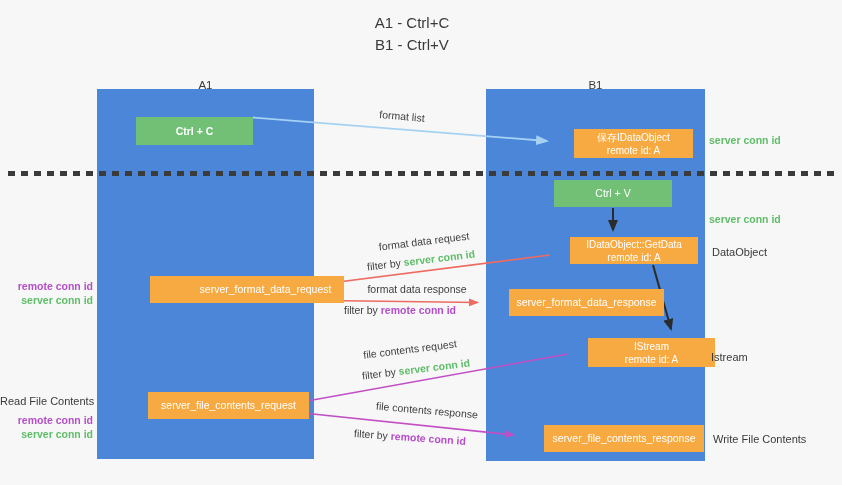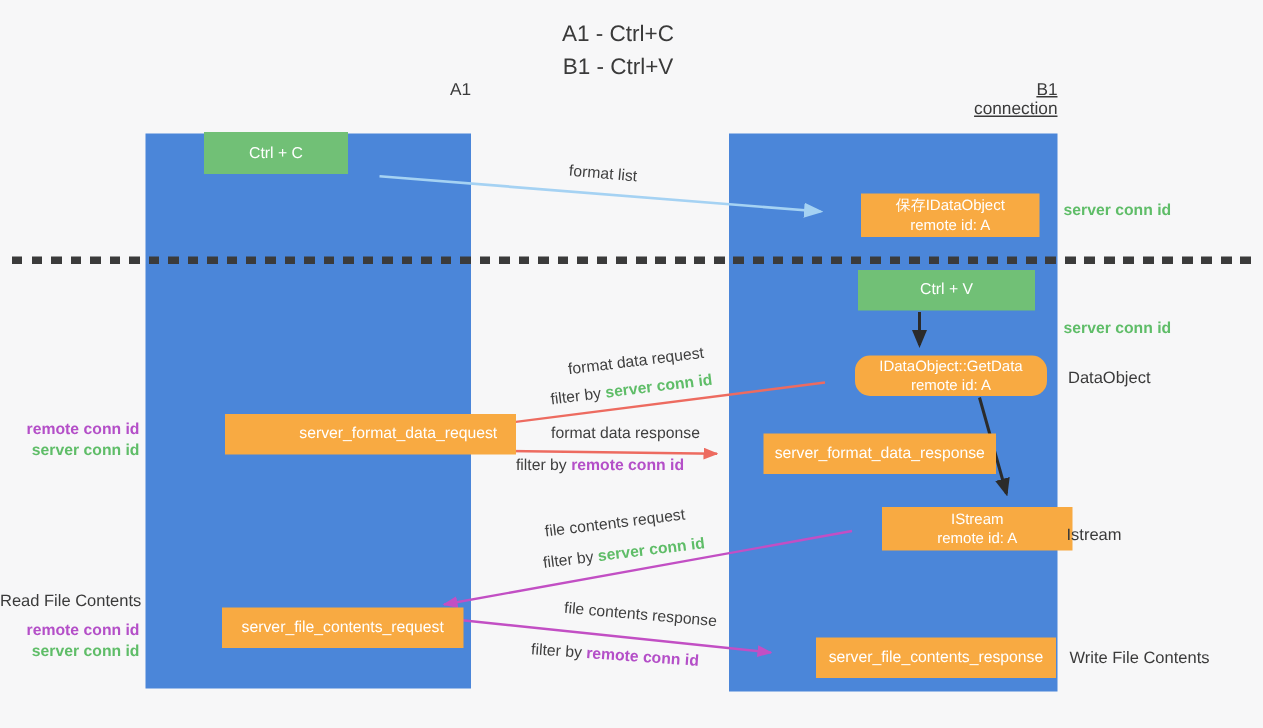--- a/index.html
+++ b/index.html
@@ -7,21 +7,21 @@
     width:842px; height:485px; position:relative; overflow:hidden;
     background:#f7f7f8;
     font-family:"Liberation Sans", sans-serif;
     color:#3a3a3a;
   }
   .abs { position:absolute; }
 
   
   .title { left:312px; top:12px; width:200px; text-align:center;
            font-size:15px; line-height:22px; color:#3a3a3a; }
-  .lane-hdr { text-align:right; font-size:11.5px; line-height:13px; color:#3a3a3a; }
+  .lane-hdr { text-align:center; font-size:11.5px; line-height:13px; color:#3a3a3a;margin-top:25px; }
   .hdr-a1 { left:97px; top:54px; width:217px; }
   .hdr-b1 { left:486px; top:54px; width:219px;text-decoration:underline; }
 
   
   .lane { background:#4b86d9; z-index:1; }
   .lane-a1 { left:97px; top:89px; width:217px; height:370px; }
   .lane-b1 { left:486px; top:89px; width:219px; height:372px; }
 
   
   .divider { left:8px; top:171px; width:828px; height:5px; z-index:5;
@@ -30,28 +30,28 @@
   
   svg.arrows { left:0; top:0; width:842px; height:485px; z-index:6; pointer-events:none; }
 
   
   .node { z-index:7; display:flex; flex-direction:column; align-items:center;
           justify-content:center; color:#fff; text-align:center;
           font-size:10.5px; line-height:13px; white-space:nowrap; }
   .node.two { font-size:10px; }
   .green  { background:#71c076; }
   .orange { background:#f8aa42;margin-left:20px; }
-  .n-ctrlc   { left:136px; top:88px; width:96px; height:28px; }
+  .n-ctrlc   { left:136px; top:117px; width:117px; height:28px;font-weight:bold; }
   .n-save    { left:554px; top:129px; width:119px; height:29px; }
-  .n-ctrlv   { left:572px; top:180px; width:118px; height:27px; }
-  .n-getdata { left:550px; top:237px; width:128px; height:27px;border-radius:10px; }
+  .n-ctrlv   { left:554px; top:180px; width:118px; height:27px; }
+  .n-getdata { left:550px; top:237px; width:128px; height:27px; }
   .n-fmtreq  { left:130px; top:276px; width:157px; height:27px;padding-left:37px; }
   .n-fmtresp { left:489px; top:289px; width:155px; height:27px; }
   .n-istream { left:568px; top:338px; width:127px; height:29px; }
-  .n-filereq { left:128px; top:405px; width:161px; height:27px; }
+  .n-filereq { left:128px; top:392px; width:161px; height:27px; }
   .n-fileresp{ left:524px; top:425px; width:160px; height:27px; }
 
   
   .alabel { width:170px; text-align:center; font-size:10.5px; color:#3f3f3f;
             white-space:nowrap; z-index:8; transform-origin:center; }
   .rot-p5 { transform:rotate(5deg); }
   .rot-p4 { transform:rotate(4deg); }
   .rot-m7 { transform:rotate(-7deg); }
   .bold-green  { color:#5fbd68; font-weight:bold; }
   .bold-purple { color:#b44fc8; font-weight:bold; }

